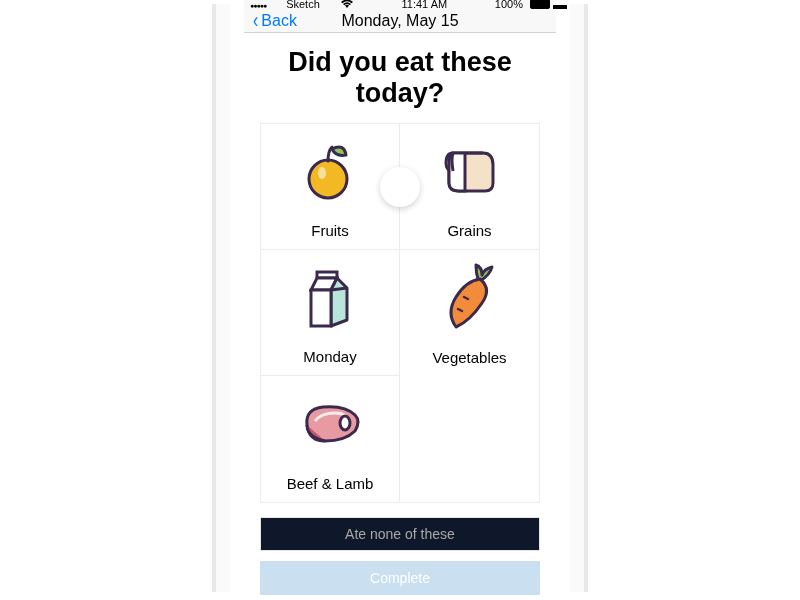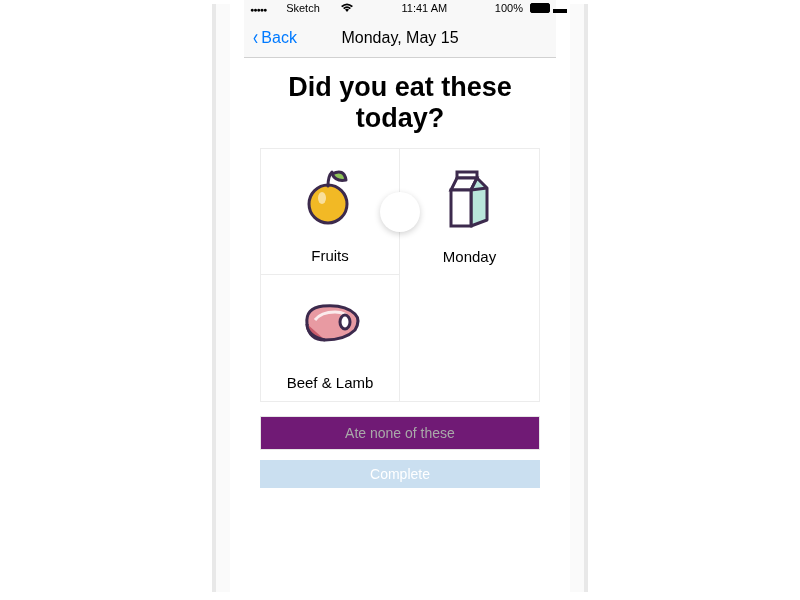--- a/index.html
+++ b/index.html
@@ -128,30 +128,30 @@
       border-radius: 50%;
       top: 44px;
       left: 50%;
       transform: translateX(-50%);
       box-shadow: 0 2px 6px rgba(0,0,0,0.18);
     }
     .none-button {
       height: 34px;
       border: 1px solid #e6e6e6;
       color: #a9a9a9;
-      background: #701a75;
+      background: #0f172a;
       display: flex;
       align-items: center;
       justify-content: center;
       font-size: 14px;
       margin-top: 14px;
       cursor: pointer;
     }
     .complete-button {
-      height: 28px;
+      height: 34px;
       background: #cadff0;
       color: #fff;
       display: flex;
       align-items: center;
       justify-content: center;
       font-size: 14px;
       margin-top: 10px;
       cursor: pointer;
     }
     svg { display: block; }
@@ -198,34 +198,55 @@
               <svg width="56" height="60" viewBox="0 0 56 60">
                 <circle cx="26" cy="38" r="19" fill="#f2b925" stroke="#3c2a4d" stroke-width="3"></circle>
                 <ellipse cx="20" cy="32" rx="4" ry="6" fill="#fff" opacity="0.55"></ellipse>
                 <path d="M26 20 Q26 10 30 6" stroke="#3c2a4d" stroke-width="3" fill="none" stroke-linecap="round"></path>
                 <path d="M30 8 Q42 2 44 14 Q34 16 30 8 Z" fill="#8fc459" stroke="#3c2a4d" stroke-width="3" stroke-linejoin="round"></path>
               </svg>
             </div>
             <div class="tile-label">Fruits</div>
           </div>
 
+          <div class="tile">
+            <div class="tile-icon">
+              <svg width="62" height="56" viewBox="0 0 62 56">
+                <path d="M14 10 H44 Q54 10 54 22 V40 Q54 48 46 48 H20 Q10 48 10 38 V22 Q10 10 14 10 Z" fill="#f3e2c7" stroke="#3c2a4d" stroke-width="3"></path>
+                <path d="M14 10 Q7 10 7 20 Q7 28 14 28" fill="#f3e2c7" stroke="#3c2a4d" stroke-width="3"></path>
+                <path d="M44 10 H14 Q10 10 10 22 V40 Q10 48 20 48 H26 V10" fill="#fff" stroke="#3c2a4d" stroke-width="3"></path>
+                <path d="M14 10 Q12 16 14 28" stroke="#3c2a4d" stroke-width="3" fill="none"></path>
+              </svg>
+            </div>
+            <div class="tile-label">Grains</div>
+          </div>
 
           <div class="tile">
             <div class="tile-icon">
               <svg width="50" height="70" viewBox="0 0 50 70">
                 <path d="M12 10 H32 V16 H12 Z" fill="#fff" stroke="#3c2a4d" stroke-width="3"></path>
                 <path d="M12 16 L6 28 H26 L32 16 Z" fill="#fff" stroke="#3c2a4d" stroke-width="3"></path>
                 <path d="M32 16 L42 26 V58 L26 64 V28 L32 16 Z" fill="#b9e6db" stroke="#3c2a4d" stroke-width="3" stroke-linejoin="round"></path>
                 <rect x="6" y="28" width="20" height="36" fill="#fff" stroke="#3c2a4d" stroke-width="3"></rect>
                 <path d="M26 28 L42 26" stroke="#3c2a4d" stroke-width="3"></path>
               </svg>
             </div>
             <div class="tile-label">Monday</div>
           </div>
 
+          <div class="tile">
+            <div class="tile-icon">
+              <svg width="56" height="70" viewBox="0 0 56 70">
+                <path d="M38 18 Q48 12 50 4 Q42 6 40 12 Q40 4 34 2 Q34 10 36 16" fill="#8fc459" stroke="#3c2a4d" stroke-width="3" stroke-linejoin="round"></path>
+                <path d="M38 16 Q50 26 40 40 Q28 58 14 64 Q4 50 14 34 Q24 18 38 16 Z" fill="#f28c3b" stroke="#3c2a4d" stroke-width="3" stroke-linejoin="round"></path>
+                <path d="M22 34 L26 36 M16 46 L20 48" stroke="#3c2a4d" stroke-width="2.5" stroke-linecap="round"></path>
+              </svg>
+            </div>
+            <div class="tile-label">Vegetables</div>
+          </div>
 
 
           <div class="tile">
             <div class="tile-icon">
               <svg width="66" height="50" viewBox="0 0 66 50">
                 <path d="M10 26 Q8 10 26 8 Q48 6 58 16 Q64 22 58 32 Q48 42 28 42 Q12 42 10 26 Z" fill="#e89aa2" stroke="#3c2a4d" stroke-width="3"></path>
                 <path d="M10 26 Q10 38 28 42" fill="#c75a6a" stroke="#3c2a4d" stroke-width="3"></path>
                 <path d="M18 22 Q24 14 38 14 Q50 14 52 22" fill="none" stroke="#fff" stroke-width="3" opacity="0.8"></path>
                 <ellipse cx="48" cy="24" rx="5" ry="7" fill="#fff" stroke="#3c2a4d" stroke-width="3"></ellipse>
               </svg>

